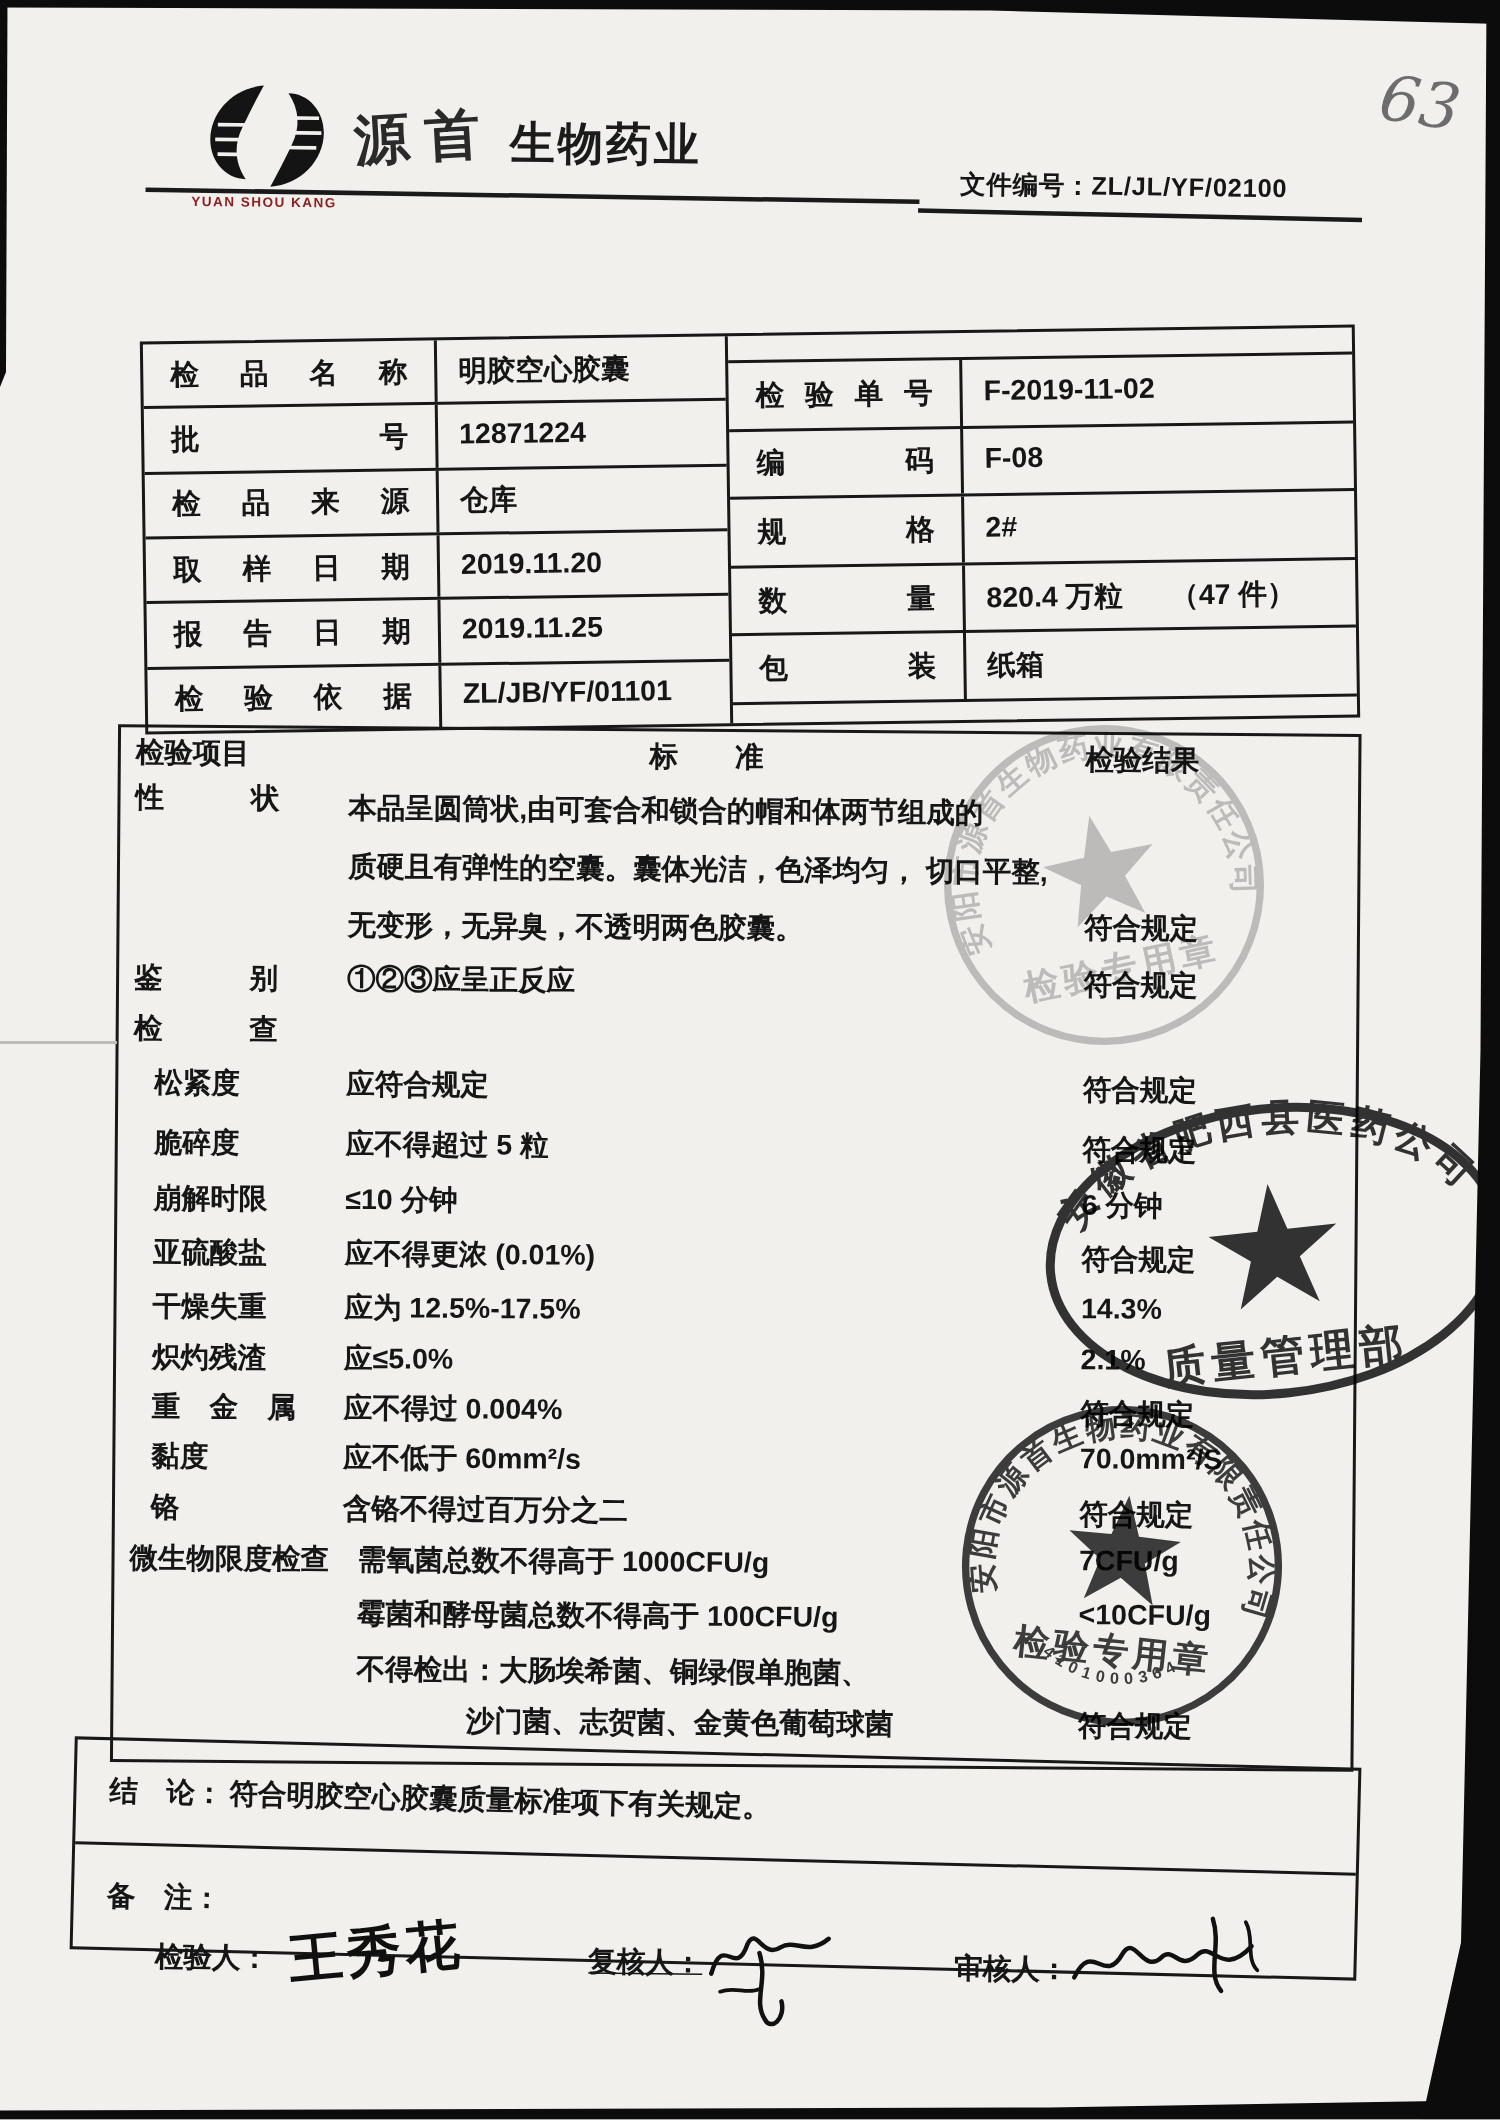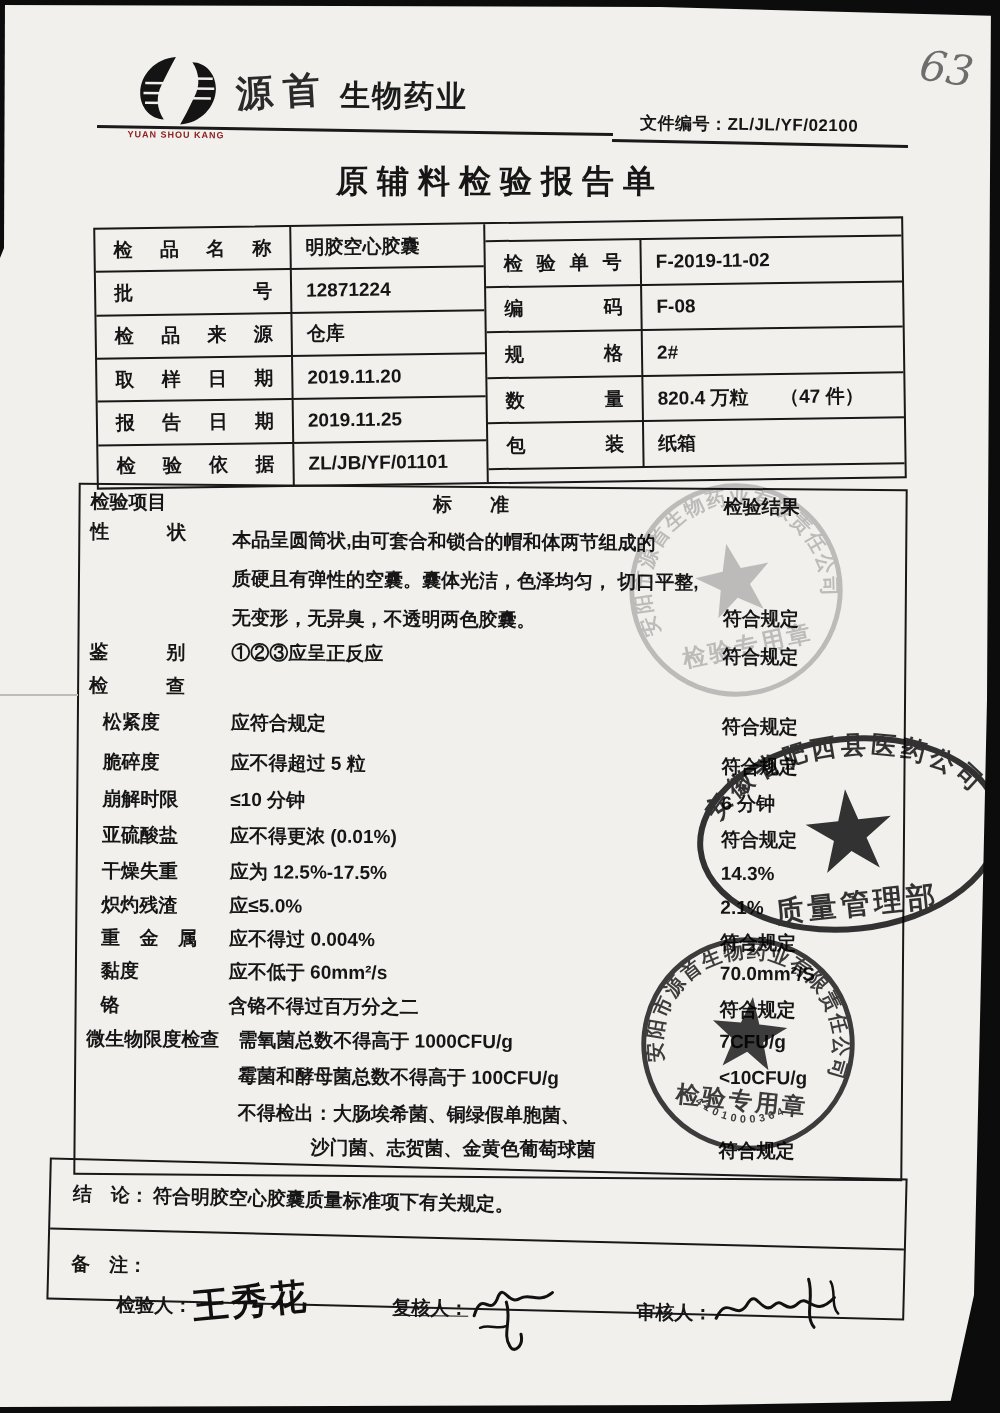--- a/index.html
+++ b/index.html
@@ -79,21 +79,20 @@
     <div class="logo-sub">YUAN SHOU KANG</div>
     <div class="logo-script">源首</div>
     <div class="logo-text">生物药业</div>
   </div>
   <div class="abs rule1"></div>
   <div class="abs rule2"></div>
   <div class="abs fileno">
     <span>文件编号：</span><span>ZL/JL/YF/02100</span>
   </div>
   <div class="abs hw63">63</div>
-  <div class="abs title">原辅料检验报告单</div>
 
   <div class="abs info-table">
     <div class="it-left">
       <div class="it-row">
         <div class="it-label">
             <span>检品名称</span>
           </div>
         <div class="it-value">明胶空心胶囊</div>
       </div>
       <div class="it-row">
@@ -261,21 +260,21 @@
     <div class="concl-row">
       <span class="concl-label">结　论：</span>
       <span class="concl-text">符合明胶空心胶囊质量标准项下有关规定。</span>
     </div>
     <div class="concl-row">
       <span class="concl-label">备　注：</span>
     </div>
   </div>
 
   <div class="abs sig-row">
-    <span class="sig-label" style="left:116px;top:14px;">检验人：</span>
+    <span class="sig-label" style="left:103px;top:14px;">检验人：</span>
     <span class="sig-name" style="left:192px;top:-2px;">王秀花</span>
     <span class="sig-label" style="left:392px;top:14px;text-decoration:underline;">复核人：</span>
     <svg style="position:absolute;left:468px;top:-6px;" width="100" height="90" viewBox="0 0 100 90">
       <path d="M6,40 C14,12 22,44 30,20 C36,8 40,30 52,22 C62,16 70,28 84,16" stroke="#111" stroke-width="3" fill="none" stroke-linecap="round"></path>
       <path d="M38,26 C44,44 34,58 42,70 C46,78 56,70 53,58" stroke="#111" stroke-width="3" fill="none" stroke-linecap="round"></path>
       <path d="M12,52 C22,48 30,54 38,50" stroke="#111" stroke-width="2.5" fill="none" stroke-linecap="round"></path>
     </svg>
     <span class="sig-label" style="left:636px;top:16px;">审核人：</span>
     <svg style="position:absolute;left:712px;top:-14px;" width="140" height="70" viewBox="0 0 140 70">
       <path d="M4,48 C16,22 24,54 36,32 C44,18 50,46 62,34 C70,26 74,44 86,32 C96,22 102,48 122,26" stroke="#111" stroke-width="3" fill="none" stroke-linecap="round"></path>

